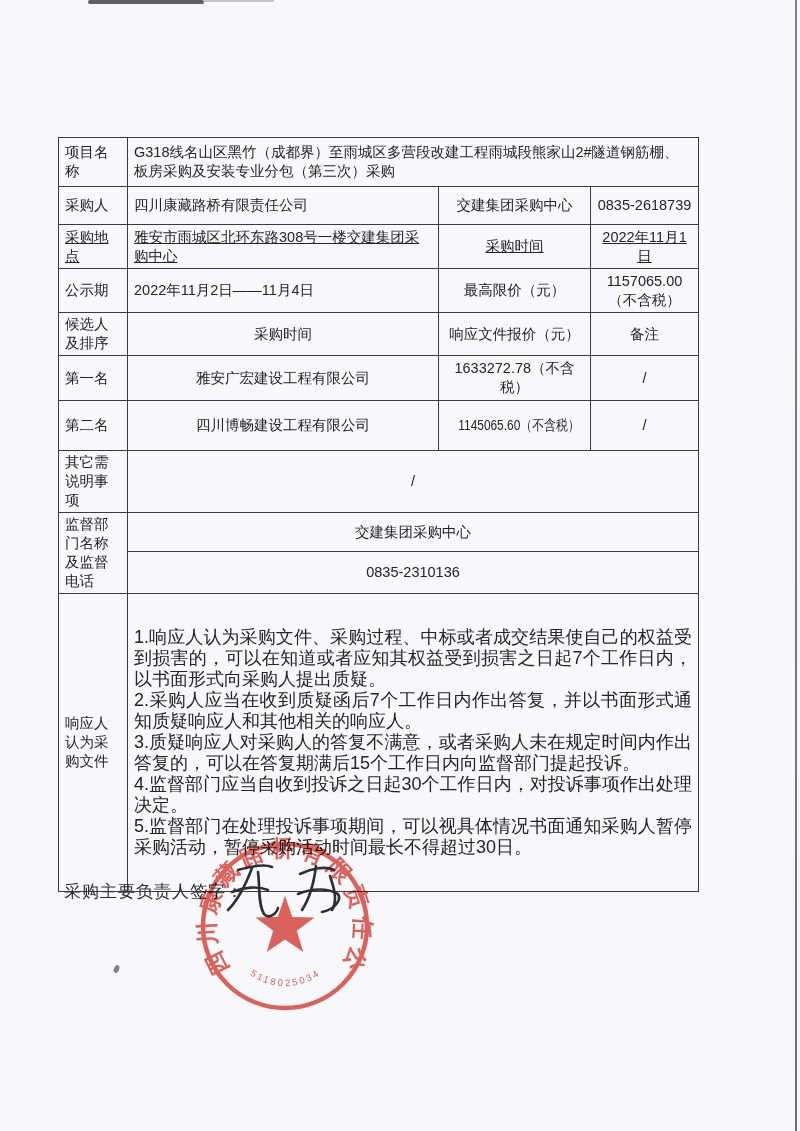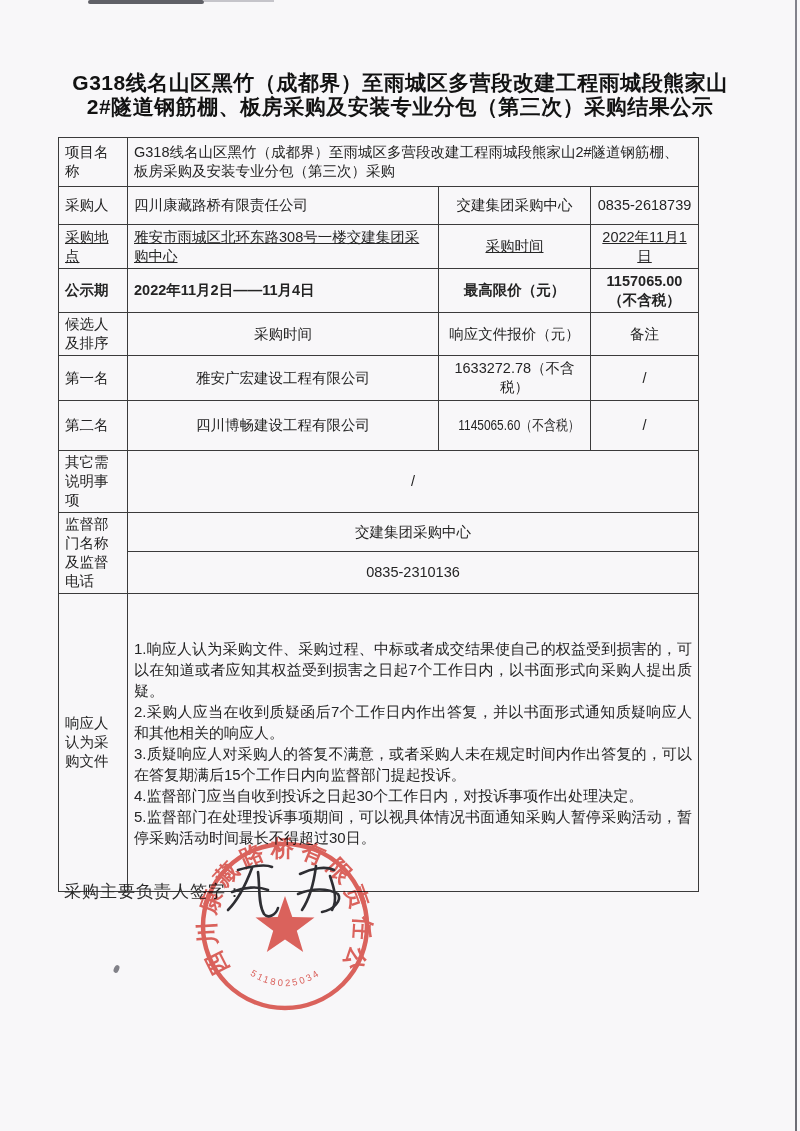--- a/index.html
+++ b/index.html
@@ -32,25 +32,25 @@
     border-collapse:collapse;table-layout:fixed;
   }
   table.doc td{
     border:1.6px solid #3b3b3b;
     font-size:14.5px;line-height:19px;
     padding:2px 6px;vertical-align:middle;
     color:#242424;
   }
   td.lbl{padding:2px 2px 2px 4px;text-align:left;}
   td.c{text-align:center;}
-  tr.r1{height:49px;} tr.r2{height:38px;} tr.r3{height:44px;text-decoration:underline;} tr.r4{height:44px;font-weight:bold;}
+  tr.r1{height:49px;} tr.r2{height:38px;} tr.r3{height:44px;text-decoration:underline;} tr.r4{height:44px;}
   tr.r5{height:42px;} tr.r6{height:45px;padding-left:32px;} tr.r7{height:50px;} tr.r8{height:39px;}
   tr.r9{height:39px;} tr.r10{height:41px;} tr.r11{height:298px;}
   td.notes{padding:6px 8px;vertical-align:middle;}
-  td.notes p{margin:0;text-align:justify;line-height:21px;font-size:15px;}
+  td.notes p{margin:0;text-align:justify;line-height:21px;font-size:18px;}
   .tight{display:inline-block;transform:scaleX(.82);transform-origin:center;white-space:nowrap;}
 
   
   .sig-label{
     position:absolute;left:64px;top:880px;
     font-size:17px;color:#2b2b2b;letter-spacing:1px;
   }
   .stamp{
     position:absolute;left:195px;top:836px;
     mix-blend-mode:multiply;opacity:.88;
@@ -64,24 +64,20 @@
 </head>
 <body>
 
 <div class="page">
 
   <div class="streak-dark"></div>
   <div class="streak-light"></div>
   <div class="edge-right"></div>
   <div class="speck"></div>
 
-  <div class="title">
-    <div>G318线名山区黑竹（成都界）至雨城区多营段改建工程雨城段熊家山</div>
-    <div>2#隧道钢筋棚、板房采购及安装专业分包（第三次）采购结果公示</div>
-  </div>
 
   <table class="doc">
     <colgroup>
       <col style="width:69px">
         <col style="width:311px">
         <col style="width:152px">
         <col style="width:108px">
     </colgroup>
     <tbody>
         <tr class="r1">

